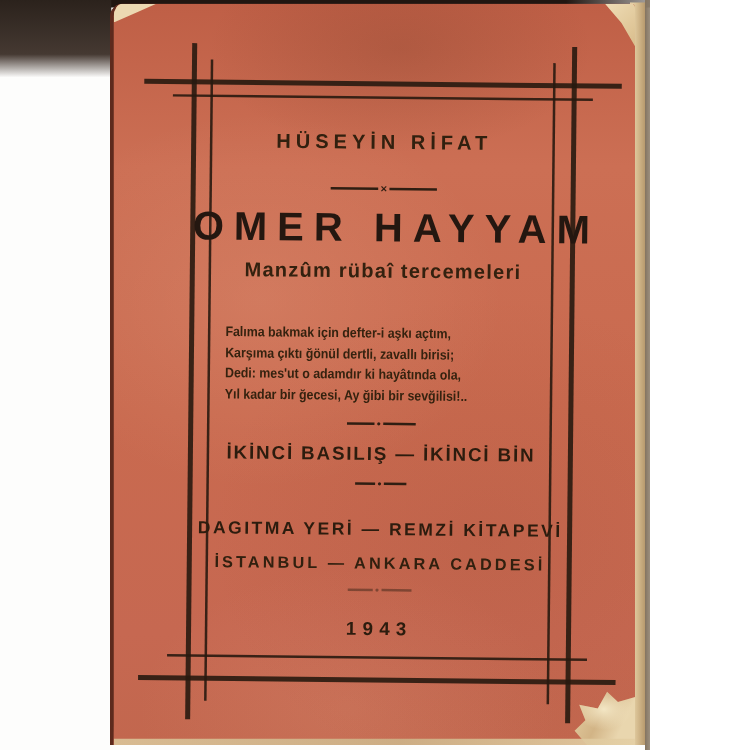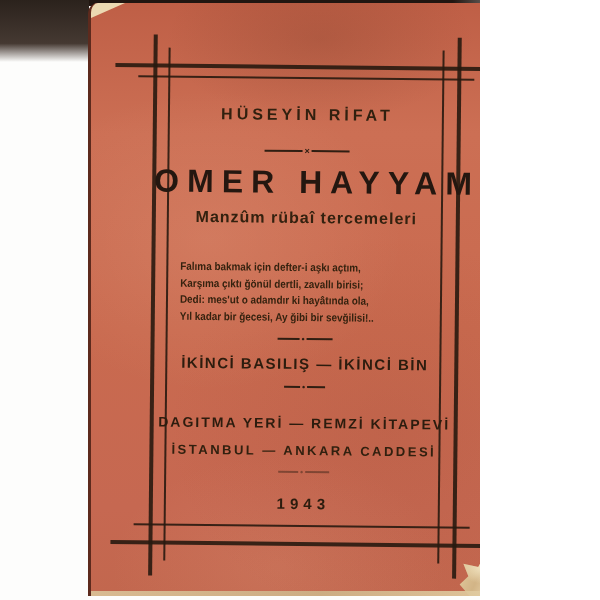--- a/index.html
+++ b/index.html
@@ -1,17 +1,17 @@
 <!DOCTYPE html>
 <html><head>
 <meta charset="utf-8">
 <style>
   html,body{margin:0;padding:0;background:#ffffff;}
   .photo{
-    position:relative;width:480px;height:600px;overflow:hidden;
+    position:relative;width:520px;height:600px;overflow:hidden;
     background:#fdfdfc;
     font-family:"Liberation Sans", sans-serif;
   }
   
   .top-band{
     position:absolute;left:0;top:0;width:566px;height:6px;
     background:linear-gradient(90deg,#211611 80%,rgba(33,22,17,0));
   }
   .top-left-shadow{
     position:absolute;left:0;top:0;width:89px;height:62px;

